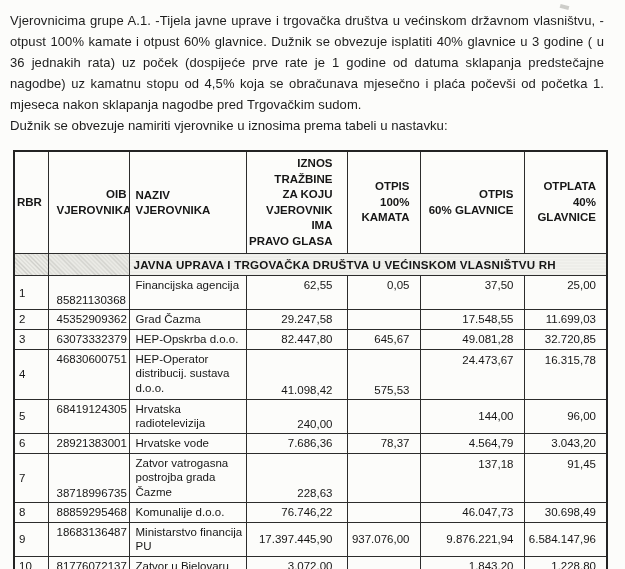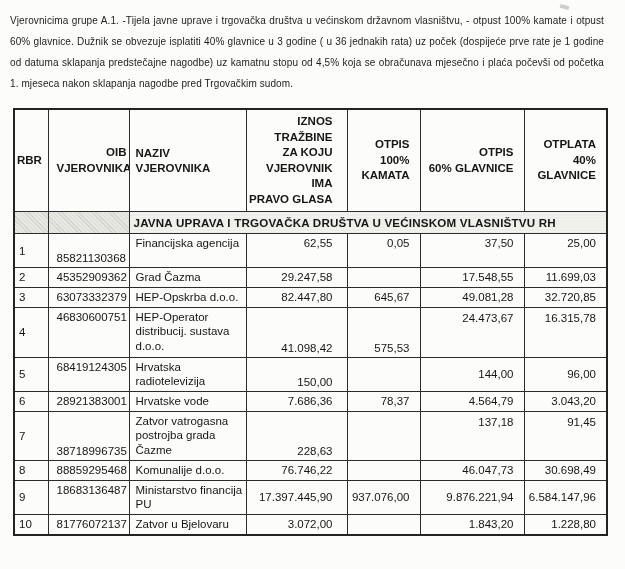--- a/index.html
+++ b/index.html
@@ -2,21 +2,21 @@
 <html><head>
 <meta charset="utf-8">
 <style>
   html,body{margin:0;padding:0;}
   body{
     width:625px;height:569px;overflow:hidden;position:relative;
     background:#fcfcfa;color:#1d1d1d;
     font-family:"Liberation Sans",sans-serif;
   }
   .doc{padding:10px 14px 0 10px;}
-  .para{font-size:10px;line-height:21px;width:594px;text-align:justify;letter-spacing:.1px;}
+  .para{font-size:13px;line-height:21px;width:594px;text-align:justify;letter-spacing:.1px;}
   .para2{font-size:13.2px;line-height:21px;width:594px;margin-top:0;}
   .scan-dot{position:absolute;left:560px;top:5px;width:9px;height:4px;background:#bdbdb8;transform:rotate(14deg);opacity:.75;}
 
   table{
     border-collapse:collapse;table-layout:fixed;width:593px;
     margin:14px 0 0 3px;font-size:11.5px;color:#161616;
     border:2px solid #232323;
   }
   th,td{border:1.4px solid #2c2c2c;padding:2px 4px;overflow:hidden;}
   thead th{
@@ -50,20 +50,21 @@
   }
   .section-row .sec-text{text-align:left;letter-spacing:.2px;}
 </style>
 </head>
 <body>
 
 <div class="scan-dot"></div>
 
 <div class="doc">
   <div class="para">Vjerovnicima grupe A.1. -Tijela javne uprave i trgovačka društva u većinskom državnom vlasništvu, - otpust 100% kamate i otpust 60% glavnice. Dužnik se obvezuje isplatiti 40% glavnice u 3 godine ( u 36 jednakih rata) uz poček (dospijeće prve rate je 1 godine od datuma sklapanja predstečajne nagodbe) uz kamatnu stopu od 4,5% koja se obračunava mjesečno i plaća počevši od početka 1. mjeseca nakon sklapanja nagodbe pred Trgovačkim sudom.</div>
+  <div class="para2">Dužnik se obvezuje namiriti vjerovnike u iznosima prema tabeli u nastavku:</div>
 
   <table>
     <colgroup>
       <col style="width:34px">
         <col style="width:81px">
         <col style="width:117px">
       <col style="width:101px">
         <col style="width:73px">
         <col style="width:104px">
         <col style="width:83px">
@@ -128,21 +129,21 @@
           <td class="c-naziv">HEP-Operator distribucij. sustava d.o.o.</td>
           <td class="c-iznos">41.098,42</td>
           <td class="c-kam">575,53</td>
           <td class="c-o60">24.473,67</td>
           <td class="c-o40">16.315,78</td>
         </tr>
         <tr class="datarow r5">
           <td class="c-rbr">5</td>
           <td class="c-oib">68419124305</td>
           <td class="c-naziv">Hrvatska radiotelevizija</td>
-          <td class="c-iznos">150,00</td>
+          <td class="c-iznos">240,00</td>
           <td class="c-kam"></td>
           <td class="c-o60">144,00</td>
           <td class="c-o40">96,00</td>
         </tr>
         <tr class="datarow r6">
           <td class="c-rbr">6</td>
           <td class="c-oib">28921383001</td>
           <td class="c-naziv">Hrvatske vode</td>
           <td class="c-iznos">7.686,36</td>
           <td class="c-kam">78,37</td>

